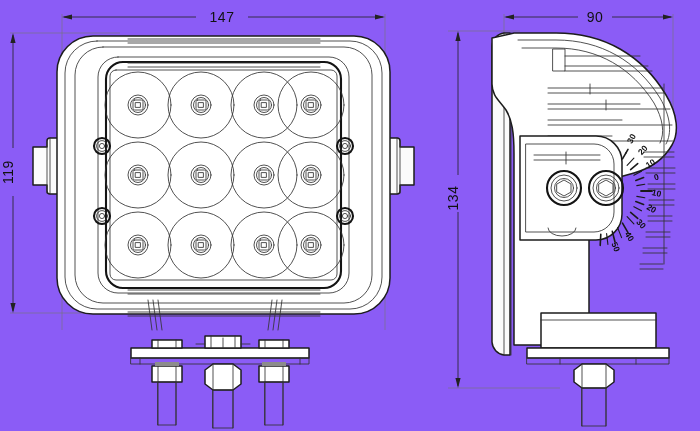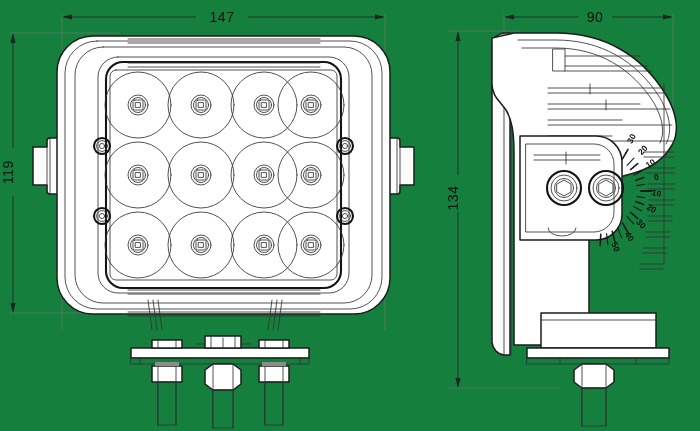--- a/index.html
+++ b/index.html
@@ -2,21 +2,21 @@
 <html><head>
 <meta charset="utf-8">
 <title>LED Work Lamp Technical Drawing</title>
 <style>
   html,body{margin:0;padding:0;background:#ffffff;}
   body{
     width:700px;height:431px;overflow:hidden;
     font-family:"Liberation Sans","DejaVu Sans",sans-serif;
     color:#1a1a1a;
   }
-  #drawing-root{position:relative;width:700px;height:431px;background:#15803d;}
+  #drawing-root{position:relative;width:700px;height:431px;background:#8b5cf6;}
   svg.sheet{display:block;width:700px;height:431px;}
 
   
   .outline{fill:none;stroke:#1d1d1d;stroke-width:1.5;stroke-linejoin:round;stroke-linecap:round;}
   .thick{fill:none;stroke:#141414;stroke-width:2.1;stroke-linejoin:round;stroke-linecap:round;}
   .thin{fill:none;stroke:#333;stroke-width:0.85;stroke-linejoin:round;stroke-linecap:round;}
   .dimline{fill:none;stroke:#222;stroke-width:0.8;}
   .extline{fill:none;stroke:#777;stroke-width:0.6;}
   .fillwhite{fill:#ffffff;}
   .fillpale{fill:#fbfbfb;}

